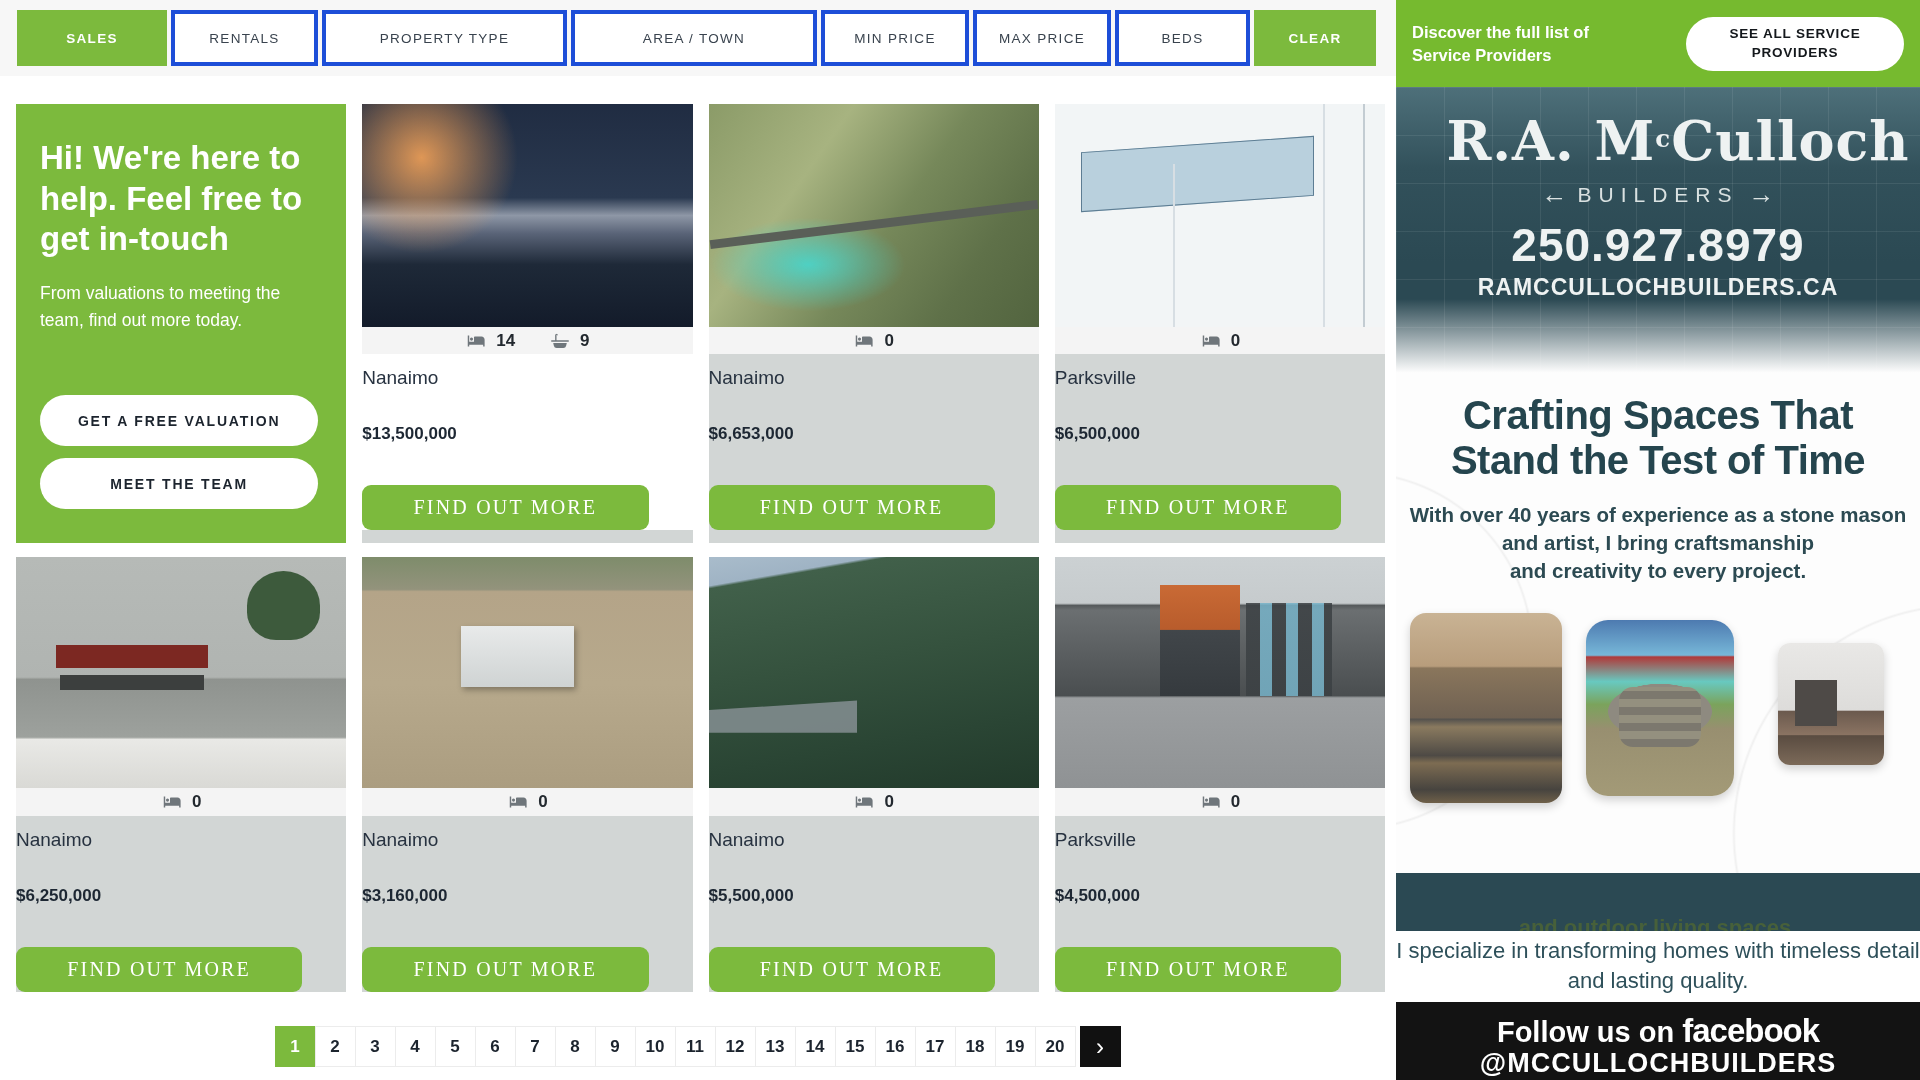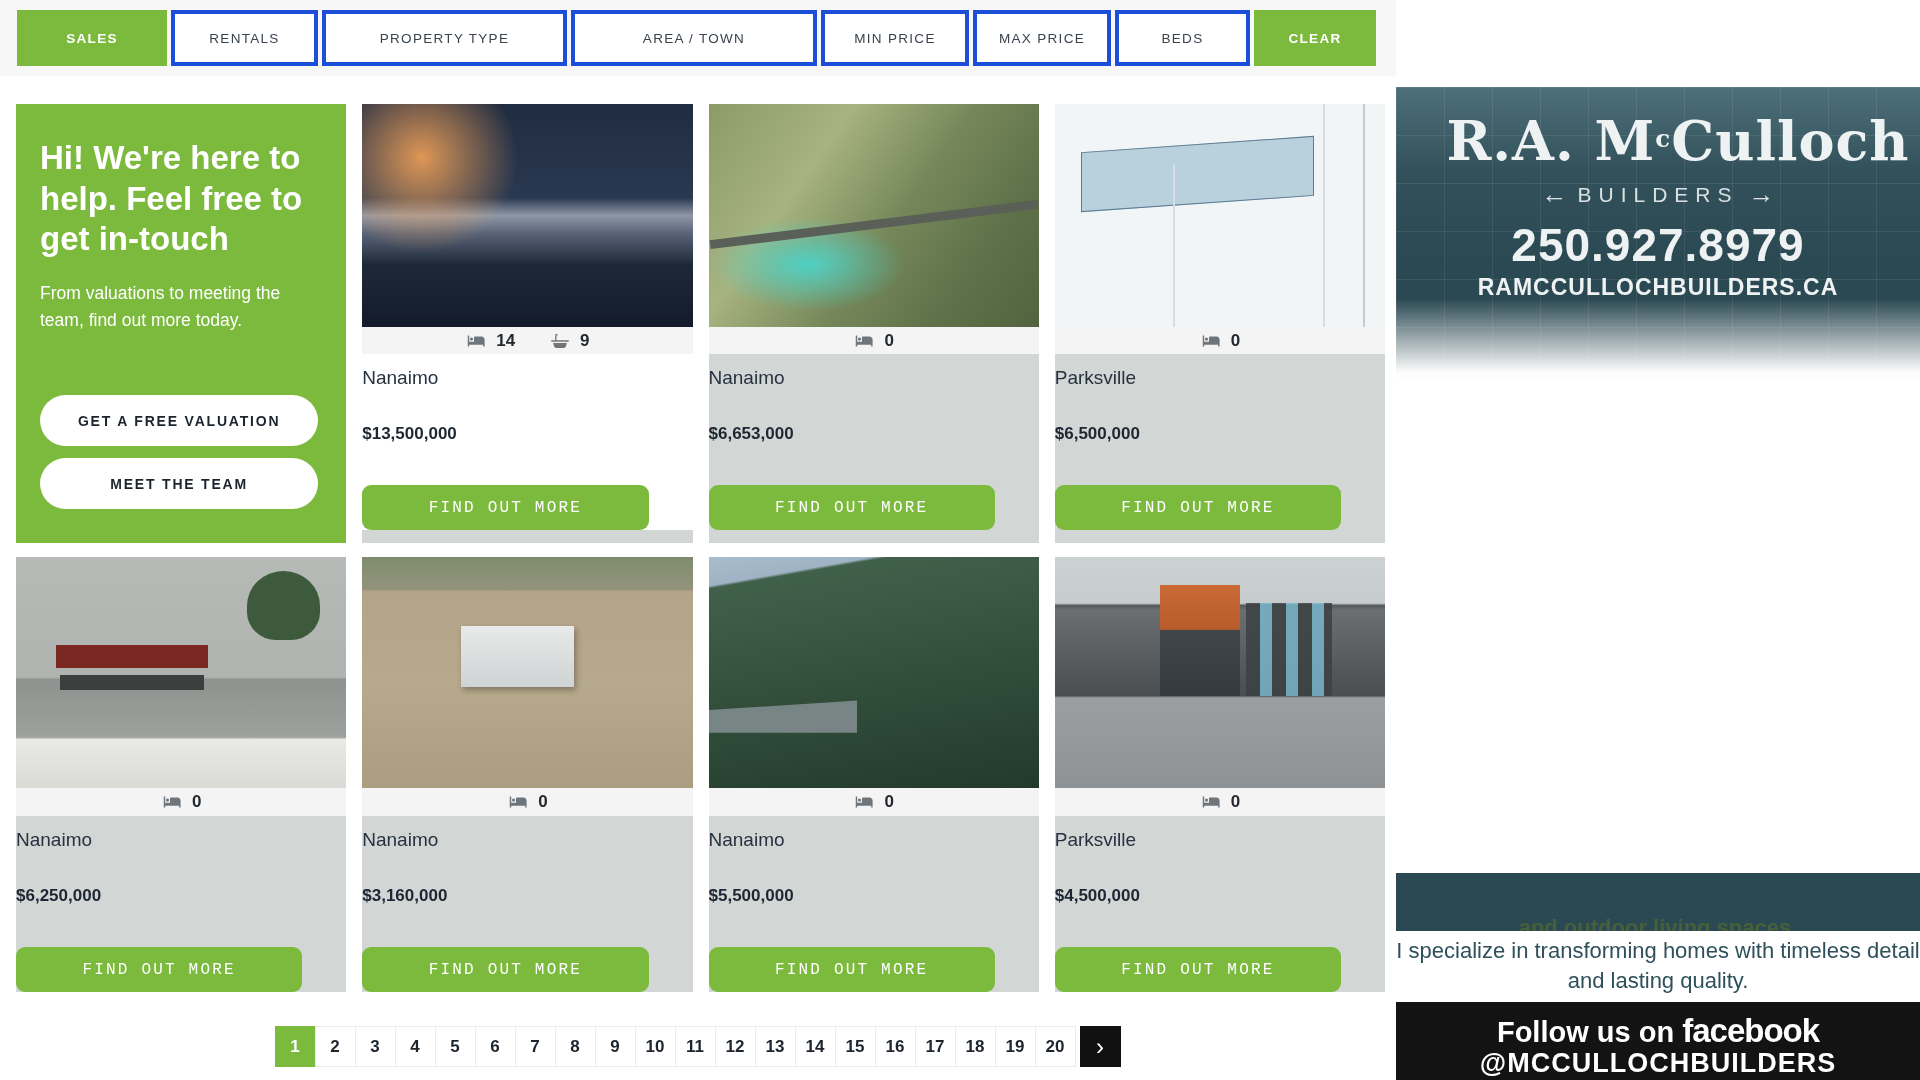--- a/index.html
+++ b/index.html
@@ -42,21 +42,21 @@
   .stat { display:flex; align-items:center; gap:9px; color:#6f767b; }
   .stat svg { width:22px; height:22px; }
   .stat b { color:#23292f; font-size:17px; font-weight:600; }
   .info { flex:1; background:#d2d6d5; display:flex; flex-direction:column;
     align-items:flex-start; padding-top:13px;gap:28px; }
   .card.r1 .info { border-bottom:13px solid #d2d6d5; }
   .card .info.light { background:#fff; }
   .city { font-size:19px; color:#273240; }
   .price { margin-top:7px; font-size:17px; font-weight:700; color:#1d2733; }
   .cta { margin-top:13px; width:calc(100% - 44px); height:45px; border:none; border-radius:9px;
-    background:#7cba3d; color:#fff; font-family:Liberation Mono, monospace; font-size:16px; letter-spacing:2.2px;
+    background:#7cba3d; color:#fff; font-family:Liberation Serif, serif; font-size:20px; letter-spacing:2.2px;
     font-weight:500; cursor:pointer; }
 
   
   .photo-0 { background:
       radial-gradient(circle at 18% 24%, rgba(255,168,88,.85), rgba(255,168,88,0) 30%),
       linear-gradient(180deg,#202c42 0%,#2a3950 42%,#8e97a6 50%,#5a6478 58%,#1e2938 72%,#131b2a 100%); }
   .photo-1 { background:
       radial-gradient(ellipse 42% 30% at 30% 72%, rgba(72,214,204,.9), rgba(72,214,204,0) 70%),
       linear-gradient(125deg,#8b9b68 0%,#a7b380 30%,#76885a 55%,#5f7149 78%,#52643f 100%); }
   .photo-1::after { content:""; position:absolute; left:0; top:52%; width:100%; height:9px;
@@ -340,32 +340,50 @@
       <div class="pg">16</div>
       <div class="pg">17</div>
       <div class="pg">18</div>
       <div class="pg">19</div>
       <div class="pg">20</div>
       <div class="pg next">›</div>
     </div>
 
   <aside class="sidebar">
 
+    <div class="sp-header">
+      <div class="sp-text">Discover the full list of
+Service Providers</div>
+      <button class="sp-btn">SEE ALL SERVICE
+PROVIDERS</button>
+    </div>
 
     <div class="blueprint">
       <div class="brand"><span>R.A. M</span><sup>c</sup><span>Culloch</span></div>
       <div class="builders">
         <span class="arr">←</span>
         <span>BUILDERS</span>
         <span class="arr">→</span>
       </div>
       <div class="phone">250.927.8979</div>
       <div class="site">RAMCCULLOCHBUILDERS.CA</div>
     </div>
 
+    <div class="white-section">
+      <h3 class="headline">Crafting Spaces That
+Stand the Test of Time</h3>
+      <p class="ad-body">With over 40 years of experience as a stone mason
+and artist, I bring craftsmanship
+and creativity to every project.</p>
+      <div class="ad-photos">
+        <div class="ad-photo deck"></div>
+        <div class="ad-photo firepit"></div>
+        <div class="ad-photo interior"></div>
+      </div>
+    </div>
 
     <div class="dark-band">
       <span class="cutoff">and outdoor living spaces,</span>
     </div>
 
     <p class="tagline">I specialize in transforming homes with timeless detail
 and lasting quality.</p>
 
     <div class="fb-footer">
       <div class="fb-line1">

